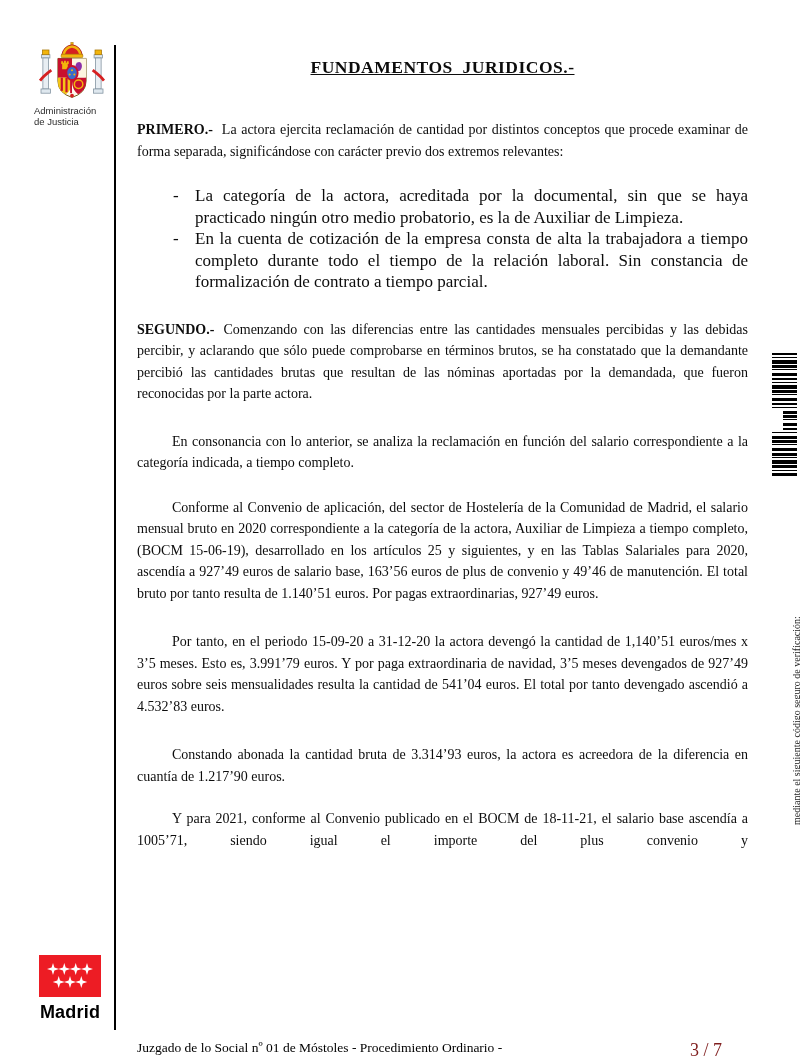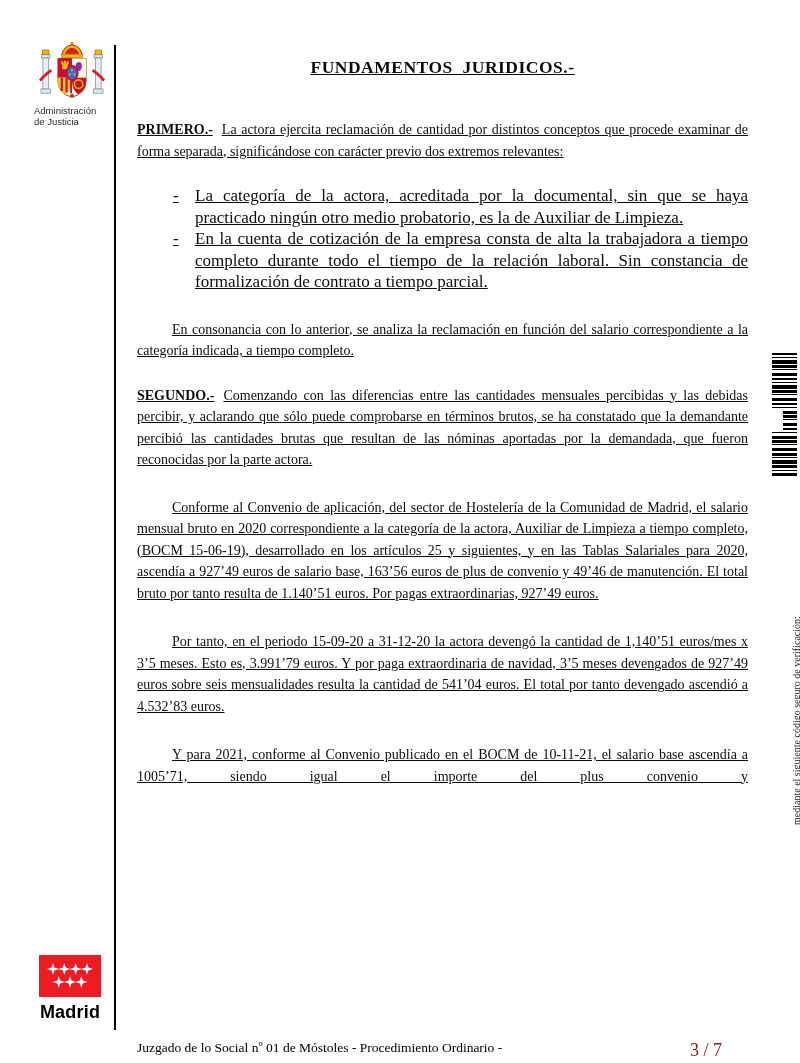--- a/index.html
+++ b/index.html
@@ -16,21 +16,21 @@
   
   .justice-logo{position:absolute;left:34px;top:42px;width:76px;}
   .justice-logo svg{display:block;margin:0 auto;}
   .justice-caption{font-family:"Liberation Sans",sans-serif;font-size:9.5px;line-height:10.5px;color:#2b2b2b;margin-top:2px;}
   .vline-left{position:absolute;left:114px;top:45px;width:2px;height:985px;background:#000;}
 
   .madrid-logo{position:absolute;left:38px;top:955px;width:64px;text-align:center;}
   .madrid-label{font-family:"Liberation Sans",sans-serif;font-weight:bold;font-size:18px;color:#000;margin-top:1px;letter-spacing:.2px;}
 
   
-  .content{position:absolute;left:137px;top:0;width:611px;text-decoration:underline;}
+  .content{position:absolute;left:137px;top:0;width:611px;}
   .doc-title{
     margin:57px 0 41px 0;
     font-size:17.5px;font-weight:bold;
     text-align:center;text-decoration:underline;
     white-space:pre;letter-spacing:.5px;
   }
   .para{
     font-size:14px;line-height:21.5px;
     text-align:justify;margin:16px 0 23px 0;
   }
@@ -132,30 +132,31 @@
       <div class="bullet">
         <span class="marker">-</span>
         <div class="btext">La categoría de la actora, acreditada por la documental, sin que se haya practicado ningún otro medio probatorio, es la de Auxiliar de Limpieza.</div>
       </div>
       <div class="bullet">
         <span class="marker">-</span>
         <div class="btext">En la cuenta de cotización de la empresa consta de alta la trabajadora a tiempo completo durante todo el tiempo de la relación laboral. Sin constancia de formalización de contrato a tiempo parcial.</div>
       </div>
     </div>
 
+    <p class="para p3"><b class="lead">SEGUNDO.-</b><span>Comenzando con las diferencias entre las cantidades mensuales percibidas y las debidas percibir, y aclarando que sólo puede comprobarse en términos brutos, se ha constatado que la demandante percibió las cantidades brutas que resultan de las nóminas aportadas por la demandada, que fueron reconocidas por la parte actora.</span></p>
+
     <p class="para indent p2">En consonancia con lo anterior, se analiza la reclamación en función del salario correspondiente a la categoría indicada, a tiempo completo.</p>
-
-    <p class="para p3"><b class="lead">SEGUNDO.-</b><span>Comenzando con las diferencias entre las cantidades mensuales percibidas y las debidas percibir, y aclarando que sólo puede comprobarse en términos brutos, se ha constatado que la demandante percibió las cantidades brutas que resultan de las nóminas aportadas por la demandada, que fueron reconocidas por la parte actora.</span></p>
 
     <p class="para indent p4">Conforme al Convenio de aplicación, del sector de Hostelería de la Comunidad de Madrid, el salario mensual bruto en 2020 correspondiente a la categoría de la actora, Auxiliar de Limpieza a tiempo completo, (BOCM 15-06-19), desarrollado en los artículos 25 y siguientes, y en las Tablas Salariales para 2020, ascendía a 927’49 euros de salario base, 163’56 euros de plus de convenio y 49’46 de manutención. El total bruto por tanto resulta de 1.140’51 euros. Por pagas extraordinarias, 927’49 euros.</p>
 
     <p class="para indent p5">Por tanto, en el periodo 15-09-20 a 31-12-20 la actora devengó la cantidad de 1,140’51 euros/mes x 3’5 meses. Esto es, 3.991’79 euros. Y por paga extraordinaria de navidad, 3’5 meses devengados de 927’49 euros sobre seis mensualidades resulta la cantidad de 541’04 euros. El total por tanto devengado ascendió a 4.532’83 euros.</p>
 
+    <p class="para indent p6">Constando abonada la cantidad bruta de 3.314’93 euros, la actora es acreedora de la diferencia en cuantía de 1.217’90 euros.</p>
 
-    <p class="para indent p7">Y para 2021, conforme al Convenio publicado en el BOCM de 10-11-21, el salario base ascendía a 1005’71, siendo igual el importe del plus convenio y</p>
+    <p class="para indent p7">Y para 2021, conforme al Convenio publicado en el BOCM de 18-11-21, el salario base ascendía a 1005’71, siendo igual el importe del plus convenio y</p>
   </div>
 
   <div class="barcode">
     <div class="notch"></div>
   </div>
   <div class="vtext">
     <div>mediante el siguiente código seguro de verificación:</div>
     
   </div>
 

